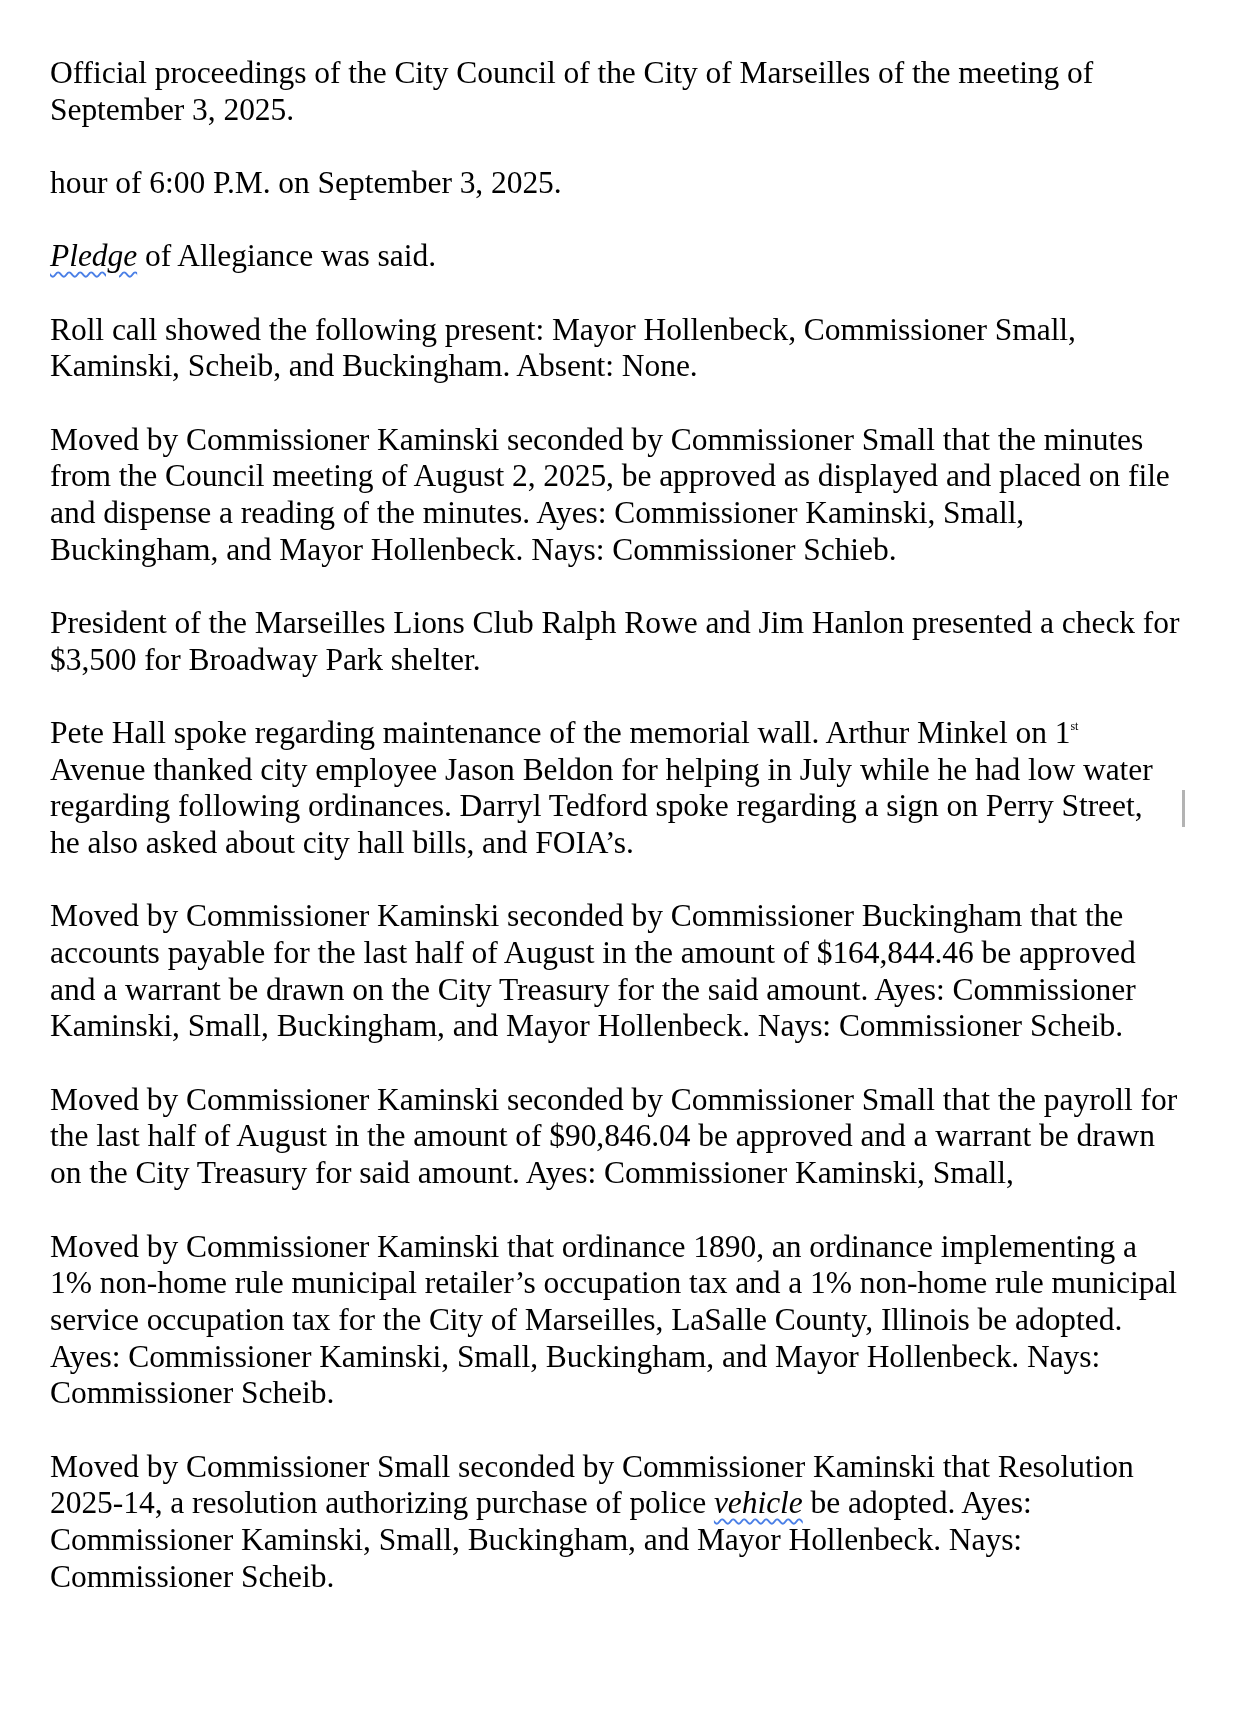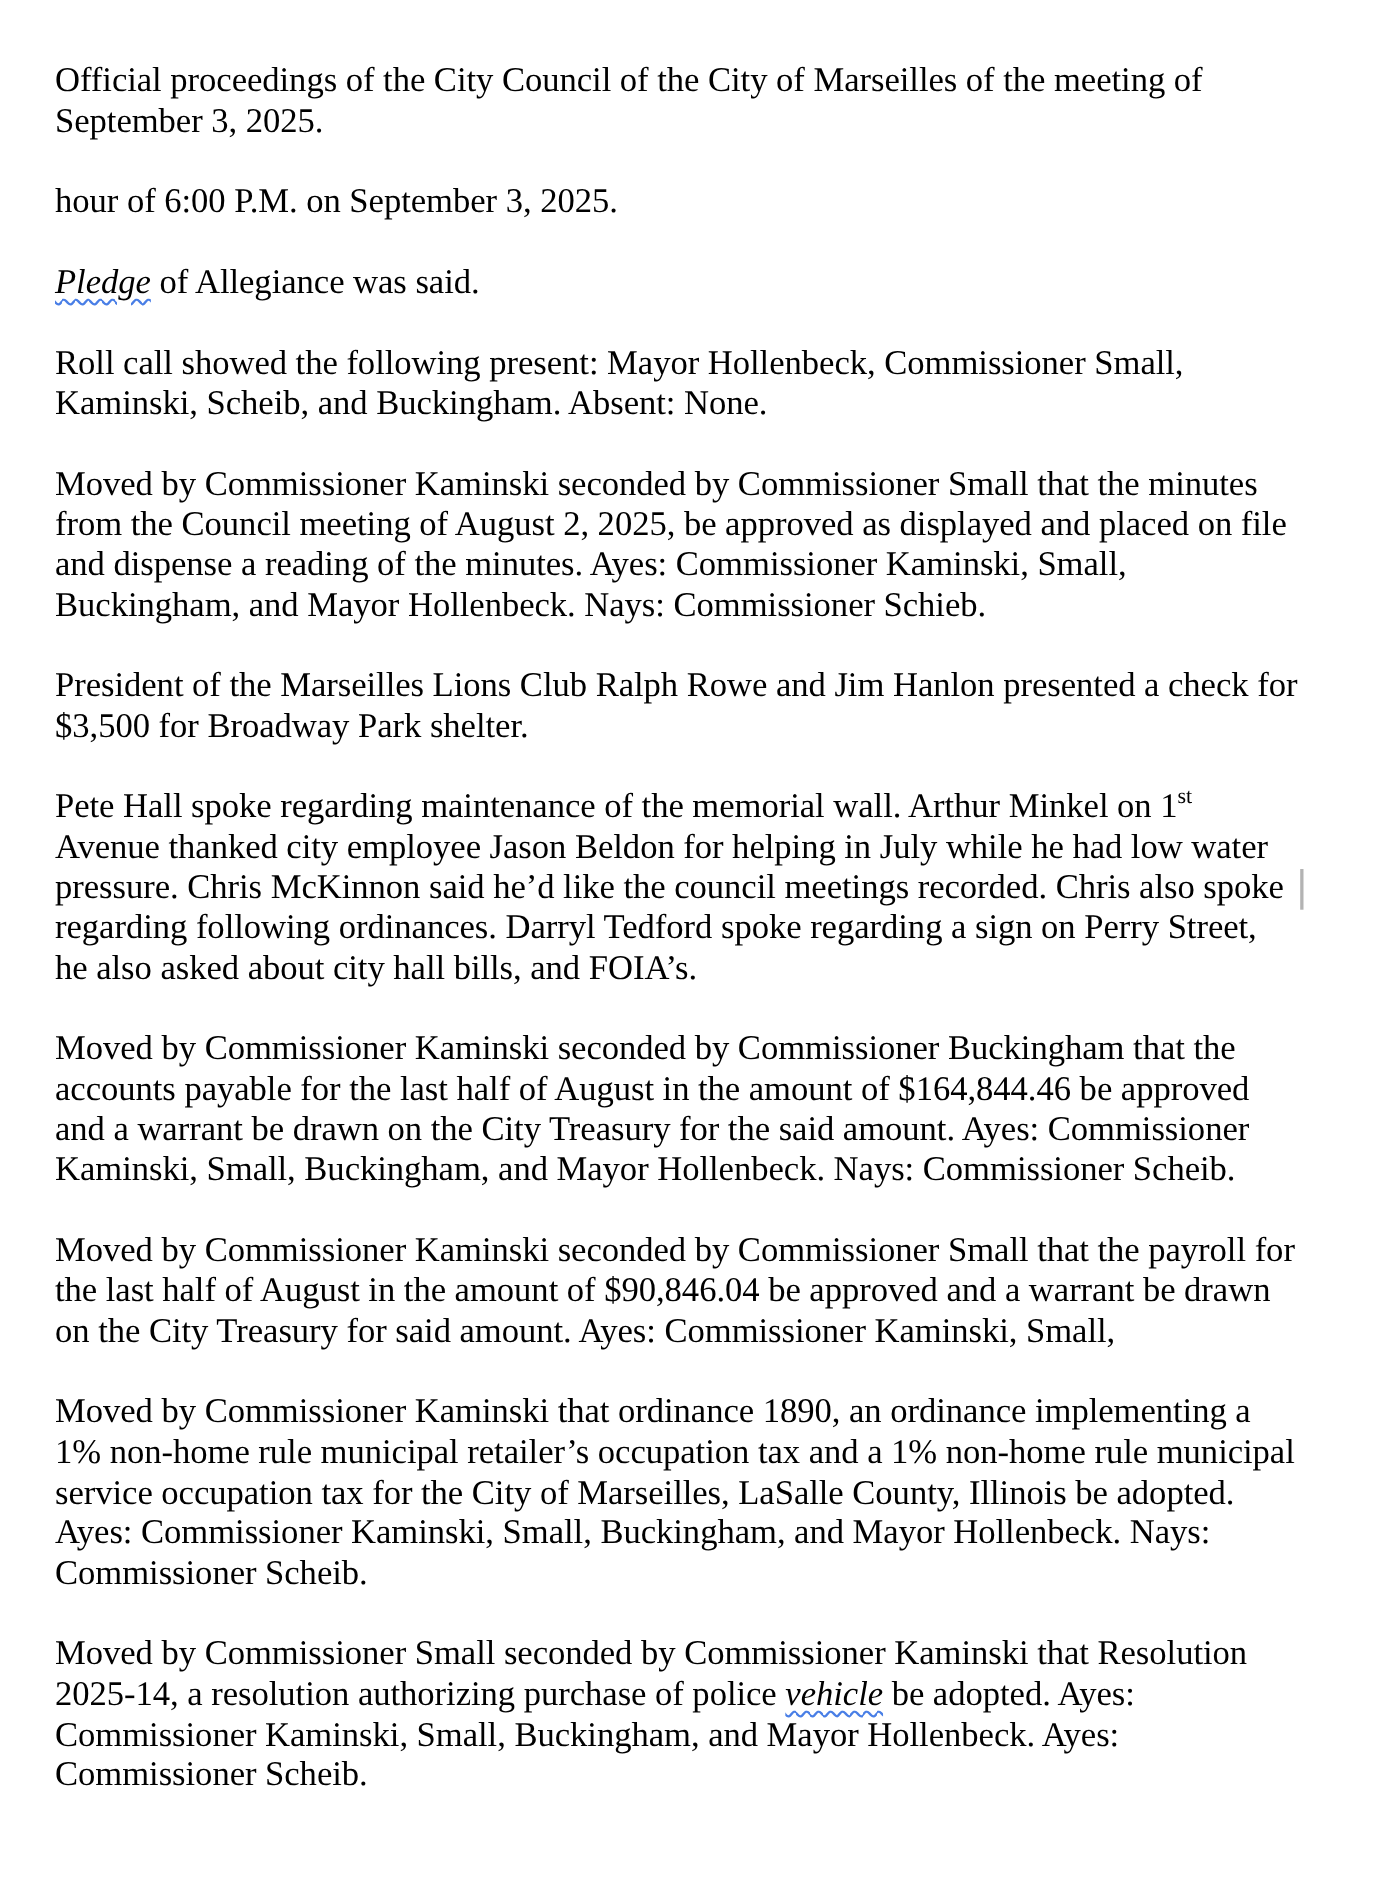--- a/index.html
+++ b/index.html
@@ -32,21 +32,21 @@
     white-space: nowrap;
     letter-spacing: -0.05px;
   }
   .squiggle {
     text-decoration: underline wavy #4a7fe6;
     text-decoration-thickness: 1.5px;
     text-underline-offset: 5px;
     font-style: italic;
   }
   sup.ord {
-    font-size: 20px;
+    font-size: 12px;
     vertical-align: 0;
     position: relative;
     top: -13px;
     line-height: 0;
   }
   .cursor {
     position: absolute;
     left: 1182px;
     top: 790px;
     width: 3px;
@@ -85,21 +85,20 @@
   </p>
 
   <p class="para">
     <span class="line">President of the Marseilles Lions Club Ralph Rowe and Jim Hanlon presented a check for</span>
     <span class="line">$3,500 for Broadway Park shelter.</span>
   </p>
 
   <p class="para">
     <span class="line"><span>Pete Hall spoke regarding maintenance of the memorial wall. Arthur Minkel on 1</span><sup class="ord">st</sup></span>
     <span class="line">Avenue thanked city employee Jason Beldon for helping in July while he had low water</span>
-    <span class="line">pressure. Chris McKinnon said he’d like the council meetings recorded.  Chris also spoke</span>
     <span class="line">regarding following ordinances.  Darryl Tedford spoke regarding a sign on Perry Street,</span>
     <span class="line">he also asked about city hall bills, and FOIA’s.</span>
   </p>
 
   <p class="para">
     <span class="line">Moved by Commissioner Kaminski seconded by Commissioner Buckingham that the</span>
     <span class="line">accounts payable for the last half of August in the amount of $164,844.46 be approved</span>
     <span class="line">and a warrant be drawn on the City Treasury for the said amount.  Ayes: Commissioner</span>
     <span class="line">Kaminski, Small, Buckingham, and Mayor Hollenbeck.  Nays: Commissioner Scheib.</span>
   </p>
@@ -114,19 +113,19 @@
     <span class="line">Moved by Commissioner Kaminski that ordinance 1890, an ordinance implementing a</span>
     <span class="line">1% non-home rule municipal retailer’s occupation tax and a 1% non-home rule municipal</span>
     <span class="line">service occupation tax for the City of Marseilles, LaSalle County, Illinois be adopted.</span>
     <span class="line">Ayes: Commissioner Kaminski, Small, Buckingham, and Mayor Hollenbeck.  Nays:</span>
     <span class="line">Commissioner Scheib.</span>
   </p>
 
   <p class="para">
     <span class="line">Moved by Commissioner Small seconded by Commissioner Kaminski that Resolution</span>
     <span class="line"><span>2025-14, a resolution authorizing purchase of police </span><span class="squiggle">vehicle</span><span> be adopted.  Ayes:</span></span>
-    <span class="line">Commissioner Kaminski, Small, Buckingham, and Mayor Hollenbeck.  Ayes:</span>
+    <span class="line">Commissioner Kaminski, Small, Buckingham, and Mayor Hollenbeck.  Nays:</span>
     <span class="line">Commissioner Scheib.</span>
   </p>
 
 </div>
 
 <div class="cursor"></div>
 
 </body></html>

